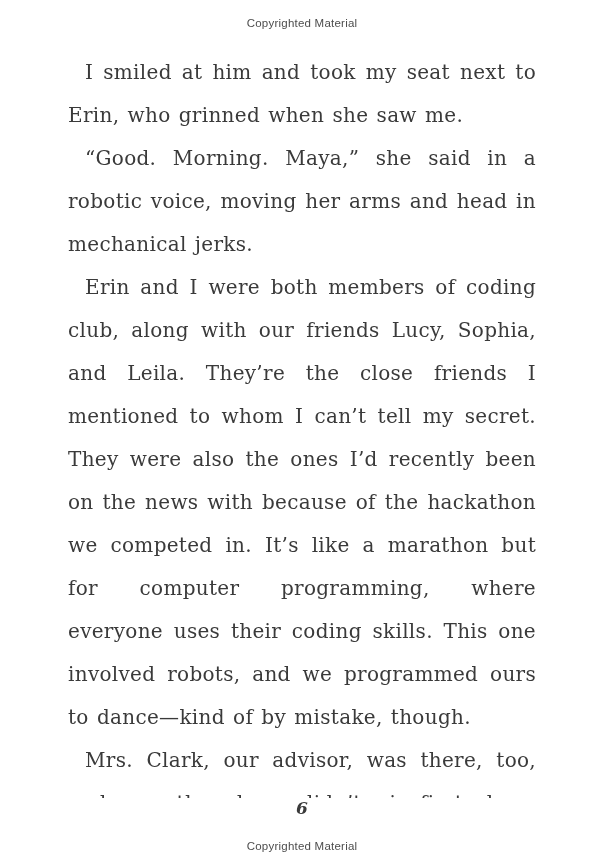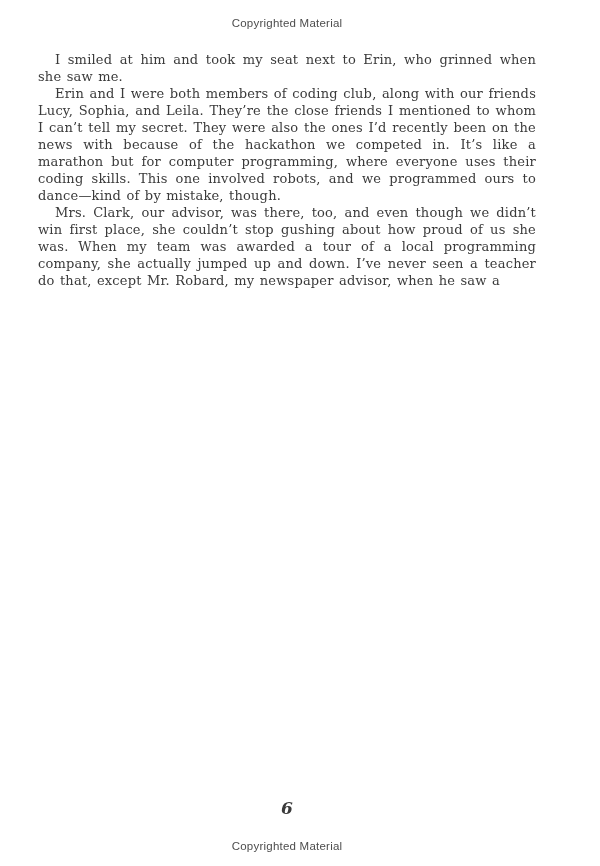--- a/index.html
+++ b/index.html
@@ -10,21 +10,21 @@
   .page {
     position: relative;
     width: 600px;
     height: 866px;
     box-sizing: border-box;
     background: #ffffff;
     font-family: "DejaVu Serif", "Liberation Serif", serif;
     color: #3a3a3a;
     display: flex;
     flex-direction: column;
-    padding: 17px 64px 14px 38px;
+    padding: 17px 64px 14px 68px;
     overflow: hidden;
   }
   .notice {
     text-align: center;
     font-family: "Liberation Sans", sans-serif;
     font-size: 11.5px;
     color: #4d4d4d;
     letter-spacing: 0.02em;
     flex: 0 0 auto;
   }
@@ -35,22 +35,22 @@
     margin-top: 6px;
   }
   .text-block {
     flex: 1 1 auto;
     overflow: hidden;
   }
   .text-block p {
     margin: 0;
     text-indent: 17px;
     text-align: justify;
-    font-size: 13px;
-    line-height: 17px;
+    font-size: 20px;
+    line-height: 43px;
     letter-spacing: 0.015em;
     color: #3a3a3a;
     word-spacing: 0.08em;
   }
   .page-number {
     flex: 0 0 auto;
     text-align: center;
     font-family: "DejaVu Serif", serif;
     font-style: italic;
     font-weight: bold;
@@ -61,20 +61,21 @@
   }
 </style>
 </head>
 <body>
 
 <div class="page">
   <div class="notice top">Copyrighted Material</div>
 
   <div class="text-block">
       <p>I smiled at him and took my seat next to Erin, who grinned when she saw me.</p>
+      <p>“Good. Morning. Maya,” she said in a robotic voice, moving her arms and head in mechanical jerks.</p>
       <p>Erin and I were both members of coding club, along with our friends Lucy, Sophia, and Leila. They’re the close friends I mentioned to whom I can’t tell my secret. They were also the ones I’d recently been on the news with because of the hackathon we competed in. It’s like a marathon but for computer programming, where everyone uses their coding skills. This one involved robots, and we programmed ours to dance—kind of by mistake, though.</p>
       <p>Mrs. Clark, our advisor, was there, too, and even though we didn’t win first place, she couldn’t stop gushing about how proud of us she was. When my team was awarded a tour of a local programming company, she actually jumped up and down. I’ve never seen a teacher do that, except Mr. Robard, my newspaper advisor, when he saw a</p>
     </div>
 
   <div class="page-number">6</div>
 
   <div class="notice bottom">Copyrighted Material</div>
 </div>
 
 </body></html>

